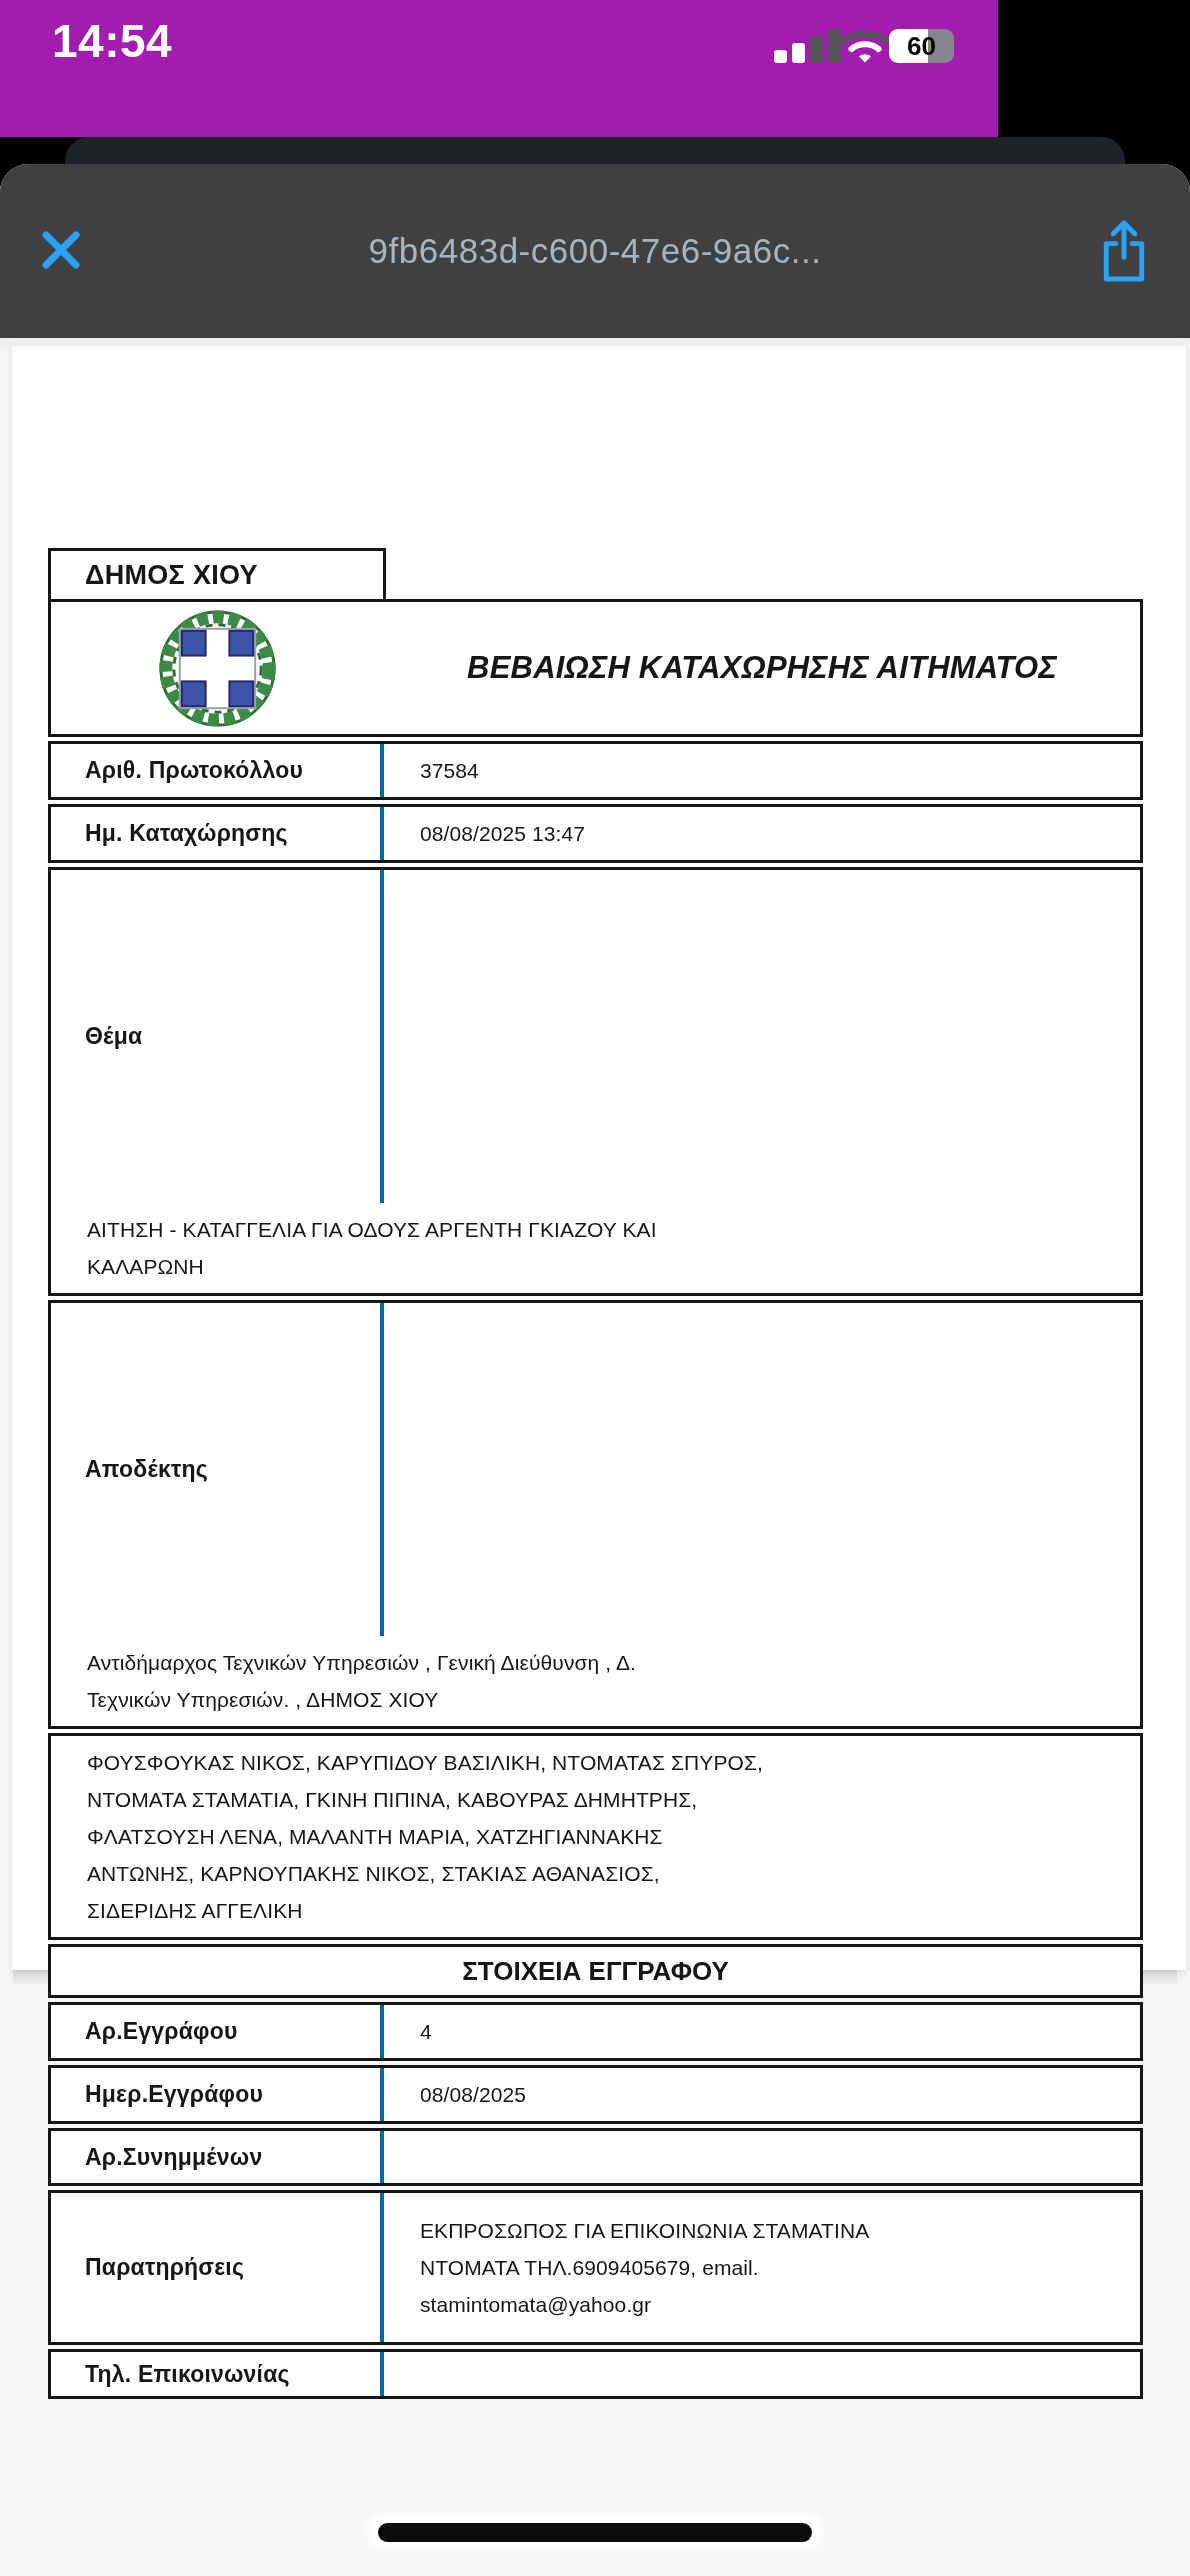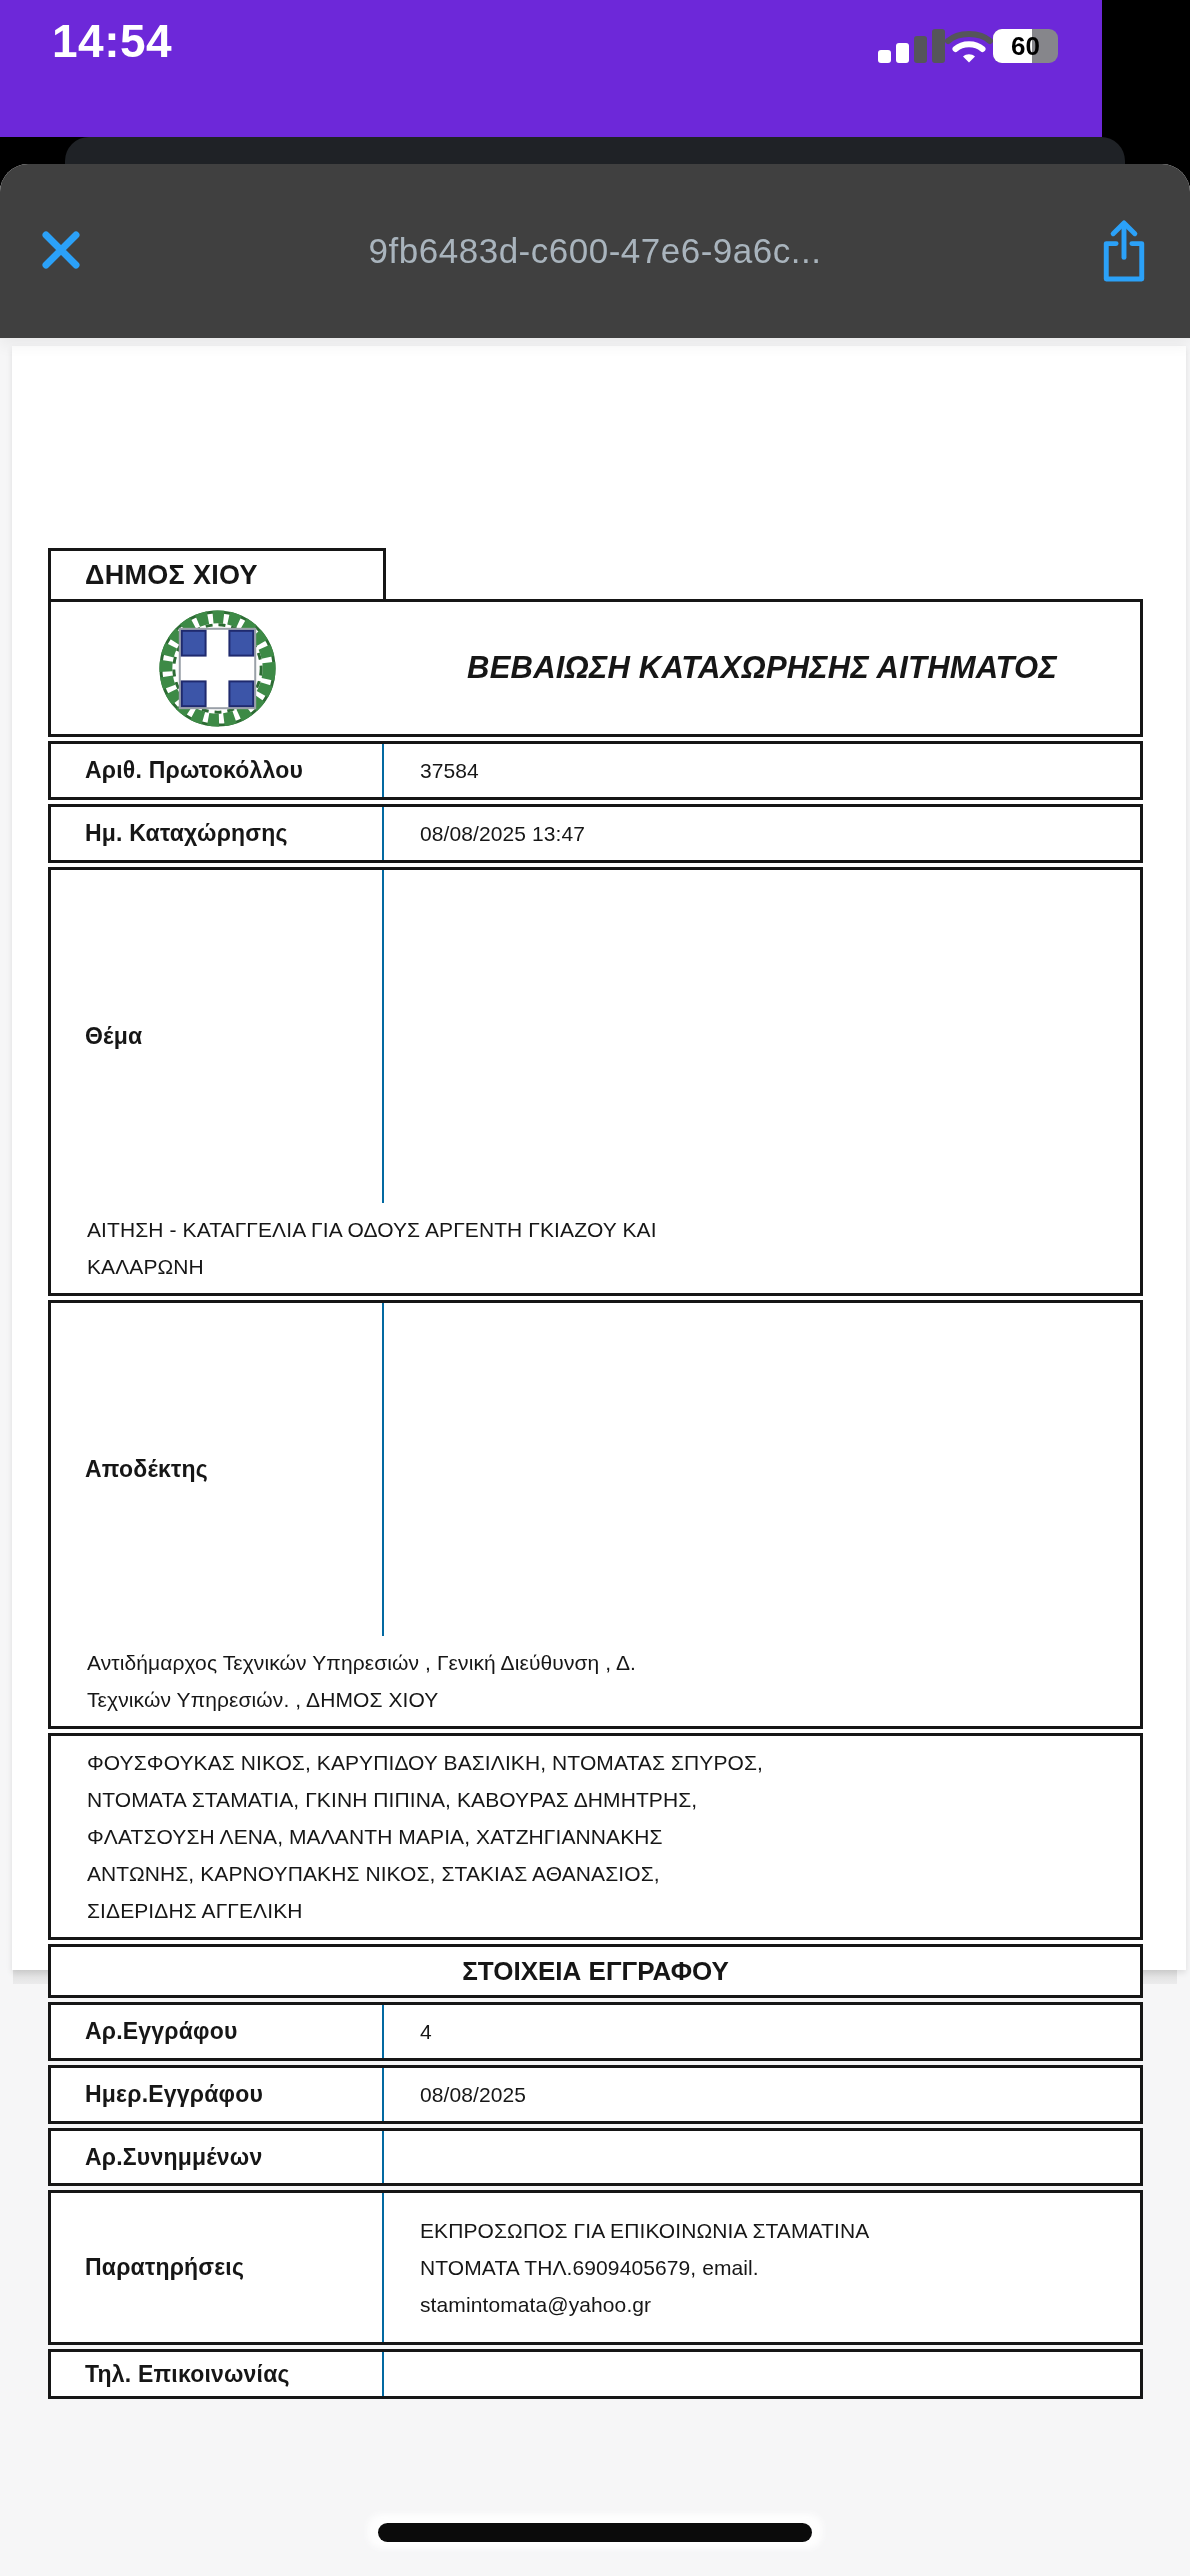--- a/index.html
+++ b/index.html
@@ -2,21 +2,21 @@
 <html><head>
 <meta charset="utf-8">
 <style>
   html,body{margin:0;padding:0;}
   body{
     width:1190px;height:2576px;position:relative;overflow:hidden;
     background:#000;font-family:"Liberation Sans",sans-serif;
     -webkit-font-smoothing:antialiased;
   }
   
-  .status-bar{position:absolute;top:0;left:0;width:1102px;height:137px;background:#6d28d9;}
+  .status-bar{position:absolute;top:0;left:0;width:998px;height:137px;background:#a21caf;}
   .sb-time{position:absolute;left:52px;top:14px;font-size:46px;font-weight:700;color:#fff;letter-spacing:0.5px;}
   .sb-right{position:absolute;right:52px;top:28px;display:flex;align-items:center;}
   .sig{display:flex;align-items:flex-end;gap:5px;height:34px;}
   .sig span{width:13px;border-radius:3px;display:block;}
   .sig .b1{height:13px;background:#fff;}
   .sig .b2{height:20px;background:#fff;}
   .sig .b3{height:27px;background:#55555a;}
   .sig .b4{height:34px;background:#55555a;}
   .battery{position:relative;width:65px;height:34px;border-radius:9px;overflow:hidden;background:#86868b;}
   .battery .fill{position:absolute;left:0;top:0;bottom:0;width:60%;background:#fff;}
@@ -37,21 +37,21 @@
   .viewer{position:absolute;top:174px;left:0;right:0;bottom:0;background:#f6f6f7;overflow:hidden;}
   .page{position:relative;margin:8px 4px 0 12px;height:1624px;background:#fff;
     box-shadow:0 3px 6px rgba(0,0,0,.10);}
   .page-edge{height:14px;margin:0 13px;background:linear-gradient(#dedede,#ebebec);}
   
   .doc{position:absolute;left:36px;top:202px;width:1095px;color:#161616;}
   .agency-box{width:298px;min-height:48px;border:3px solid #161616;margin-bottom:-3px;position:relative;z-index:2;
     background:#fff;display:flex;align-items:center;padding-left:34px;font-size:27px;font-weight:700;letter-spacing:0.3px;}
   .trow{display:flex;border:3px solid #161616;background:#fff;margin-top:4px;box-sizing:border-box;}
   .trow.first{margin-top:0;}
-  .c-label{width:333px;flex:0 0 333px;border-right:2px solid #0369a1;display:flex;align-items:center;
+  .c-label{width:333px;flex:0 0 333px;border-right:4px solid #0369a1;display:flex;align-items:center;
     padding:8px 10px 8px 34px;box-sizing:border-box;font-size:23px;font-weight:700;letter-spacing:0.2px;}
   .c-value{flex:1;display:flex;align-items:center;padding:8px 16px 8px 36px;box-sizing:border-box;
     font-size:21px;line-height:37px;white-space:pre-line;letter-spacing:0.1px;}
   .h-sm{min-height:58px;}
   .h-md{min-height:87px;flex-direction:column;}
   .h-sender{min-height:190px;}
   .h-notes{min-height:155px;}
   .h-last{min-height:50px;}
   .logo-row{min-height:138px;align-items:center;}
   .logo-cell{width:333px;flex:0 0 333px;display:flex;align-items:center;justify-content:center;}

